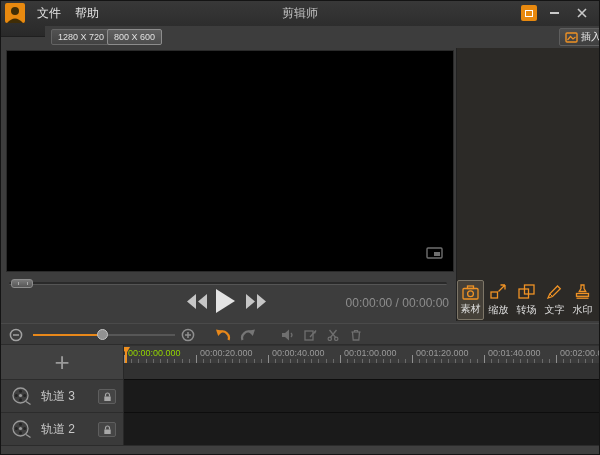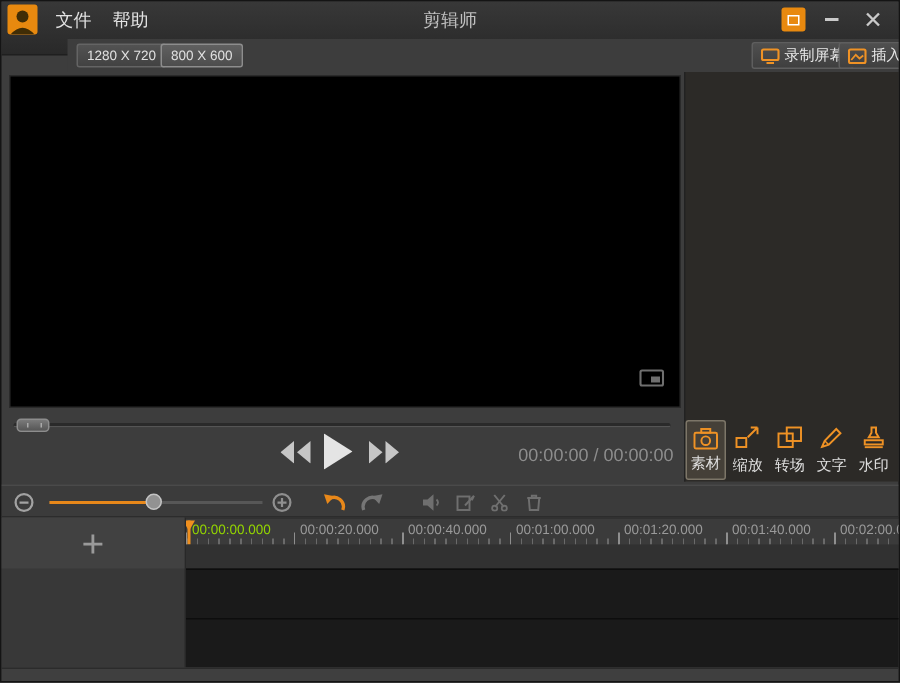--- a/index.html
+++ b/index.html
@@ -121,27 +121,20 @@
       <svg width="10" height="10" viewBox="0 0 10 10">
         <path d="M1 1 L9 9 M9 1 L1 9" stroke="#c9c9c9" stroke-width="1.6"></path>
       </svg>
     </div>
   </div>
 
   <div class="toolbar">
     <div class="res-btn" style="left:6px">1280 X 720</div>
     <div class="res-btn selected" style="left:62px">800 X 600</div>
 
-    <div class="tbtn" style="left:456px">
-      <svg width="13" height="11" viewBox="0 0 13 11">
-        <rect x="1" y="1" width="11" height="7" rx="1" fill="none" stroke="#ef9225" stroke-width="1.4"></rect>
-        <path d="M4 10 h5" stroke="#ef9225" stroke-width="1.4"></path>
-      </svg>
-      <span>录制屏幕</span>
-    </div>
     <div class="tbtn" style="left:514px">
       <svg width="13" height="11" viewBox="0 0 13 11">
         <rect x="1" y="1" width="11" height="9" rx="1" fill="none" stroke="#ef9225" stroke-width="1.4"></rect>
         <path d="M2.5 8 L5.5 4.5 L8 7 L10.5 5" fill="none" stroke="#ef9225" stroke-width="1.2"></path>
       </svg>
       <span>插入素材</span>
     </div>
     <div class="tbtn" style="left:566px">
       <svg width="10" height="12" viewBox="0 0 10 12">
         <circle cx="5" cy="2.3" r="1.9" fill="#282828"></circle>
@@ -278,21 +271,57 @@
         <path d="M1.5 3 h9" stroke="#6f6f6f" stroke-width="1.3"></path>
         <path d="M4.5 3 V1.5 h3 V3" fill="none" stroke="#6f6f6f" stroke-width="1.2"></path>
         <path d="M2.5 3 l0.7 8 h5.6 l0.7 -8" fill="none" stroke="#6f6f6f" stroke-width="1.3"></path>
       </svg>
     </div>
   </div>
 
   <div class="track-col"></div>
   <div class="add-row">+</div>
 
-
+  <div class="track-row" style="top:378px">
+    <svg width="20" height="20" viewBox="0 0 20 20" style="margin-left:10px">
+      <circle cx="9.5" cy="9.5" r="7.5" fill="#3f3f3f" stroke="#9a9a9a" stroke-width="1.3"></circle>
+      <circle cx="9.5" cy="9.5" r="1.6" fill="#9a9a9a"></circle>
+      <circle cx="9.5" cy="5.3" r="1.5" fill="#232323"></circle>
+      <circle cx="9.5" cy="13.7" r="1.5" fill="#232323"></circle>
+      <circle cx="5.3" cy="9.5" r="1.5" fill="#232323"></circle>
+      <circle cx="13.7" cy="9.5" r="1.5" fill="#232323"></circle>
+      <path d="M15 15.5 L19.5 18.5" stroke="#9a9a9a" stroke-width="1.3"></path>
+    </svg>
+    <span class="track-label">轨道 3</span>
+    <div class="lock-btn">
+      <svg width="9" height="10" viewBox="0 0 9 10">
+        <path d="M2.5 4.5 V3 a2 2 0 0 1 4 0 V4.5" fill="none" stroke="#a8a8a8" stroke-width="1.2"></path>
+        <rect x="1.3" y="4.5" width="6.4" height="4.5" fill="#a8a8a8"></rect>
+      </svg>
+    </div>
+  </div>
+
+  <div class="track-row" style="top:411px">
+    <svg width="20" height="20" viewBox="0 0 20 20" style="margin-left:10px">
+      <circle cx="9.5" cy="9.5" r="7.5" fill="#3f3f3f" stroke="#9a9a9a" stroke-width="1.3"></circle>
+      <circle cx="9.5" cy="9.5" r="1.6" fill="#9a9a9a"></circle>
+      <circle cx="9.5" cy="5.3" r="1.5" fill="#232323"></circle>
+      <circle cx="9.5" cy="13.7" r="1.5" fill="#232323"></circle>
+      <circle cx="5.3" cy="9.5" r="1.5" fill="#232323"></circle>
+      <circle cx="13.7" cy="9.5" r="1.5" fill="#232323"></circle>
+      <path d="M15 15.5 L19.5 18.5" stroke="#9a9a9a" stroke-width="1.3"></path>
+    </svg>
+    <span class="track-label">轨道 2</span>
+    <div class="lock-btn">
+      <svg width="9" height="10" viewBox="0 0 9 10">
+        <path d="M2.5 4.5 V3 a2 2 0 0 1 4 0 V4.5" fill="none" stroke="#a8a8a8" stroke-width="1.2"></path>
+        <rect x="1.3" y="4.5" width="6.4" height="4.5" fill="#a8a8a8"></rect>
+      </svg>
+    </div>
+  </div>
 
   <div class="lane-area">
     <div class="ruler">
       <div class="ticks-minor"></div>
       <div class="ticks-major"></div>
       <span class="rlabel active" style="left:4px">00:00:00.000</span>
       <span class="rlabel" style="left:76px">00:00:20.000</span>
       <span class="rlabel" style="left:148px">00:00:40.000</span>
       <span class="rlabel" style="left:220px">00:01:00.000</span>
       <span class="rlabel" style="left:292px">00:01:20.000</span>

